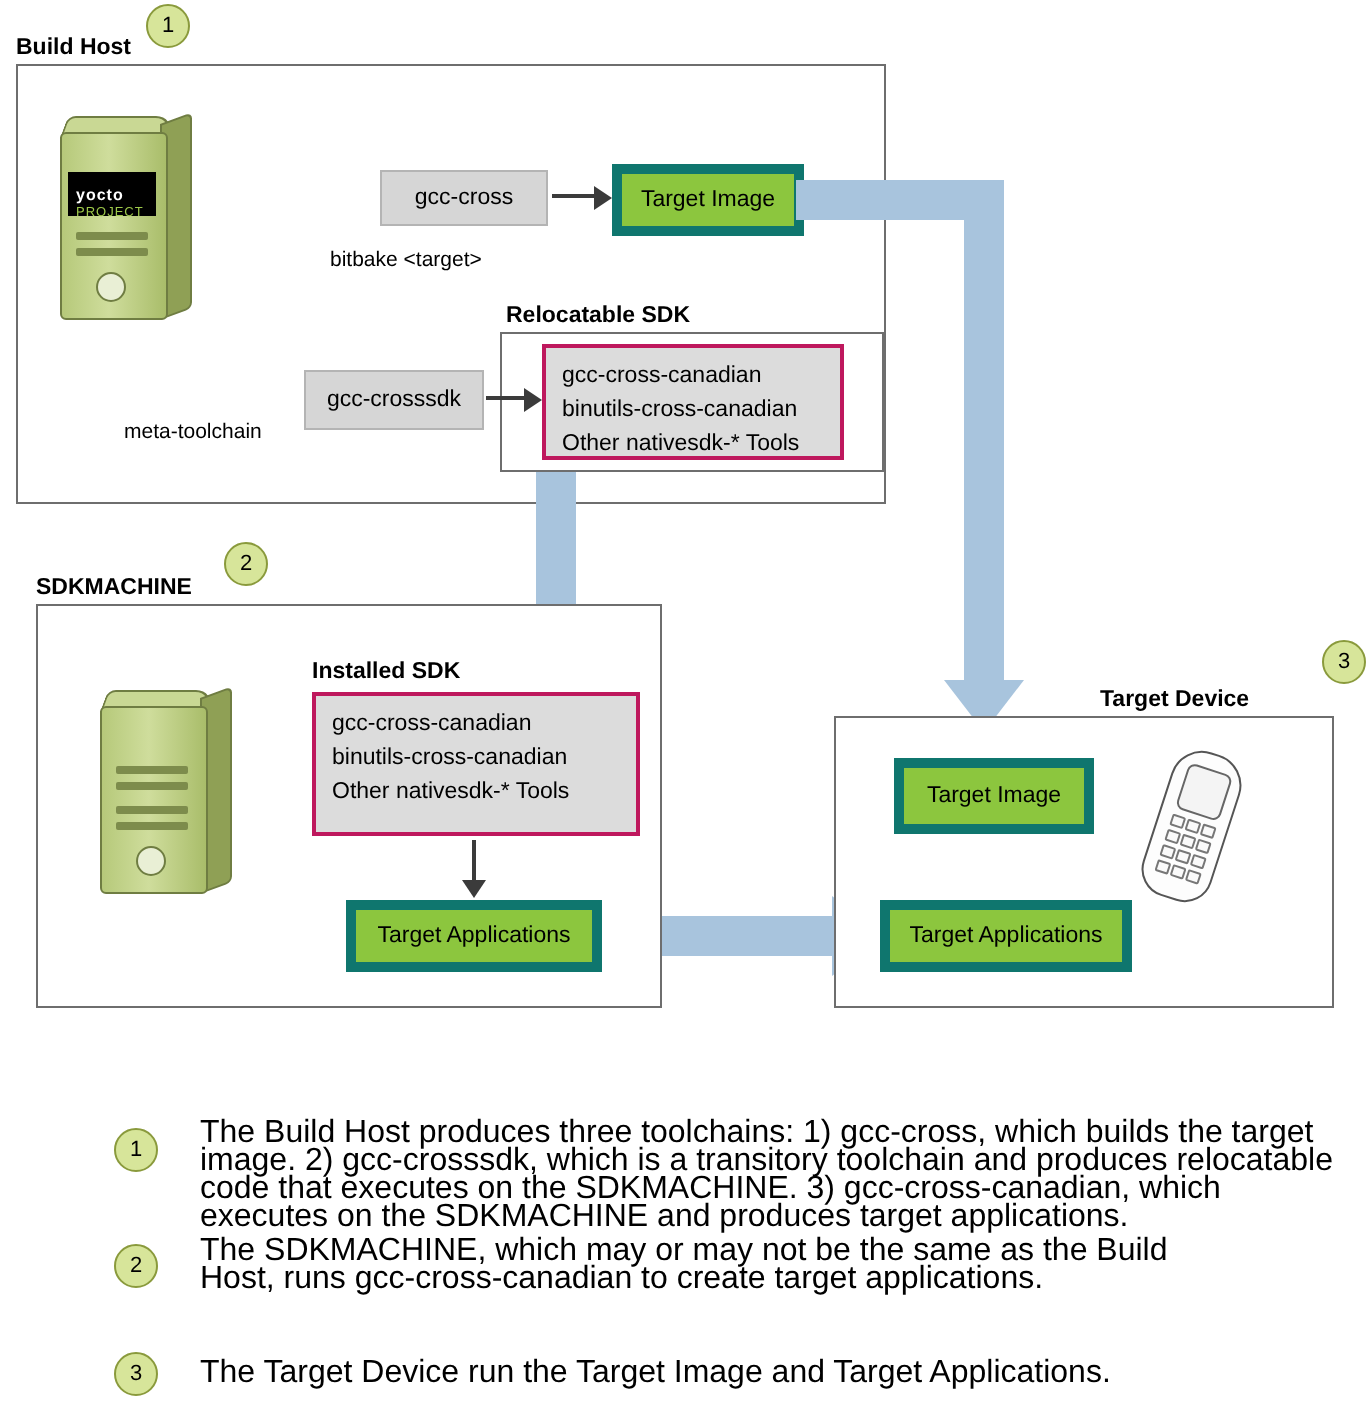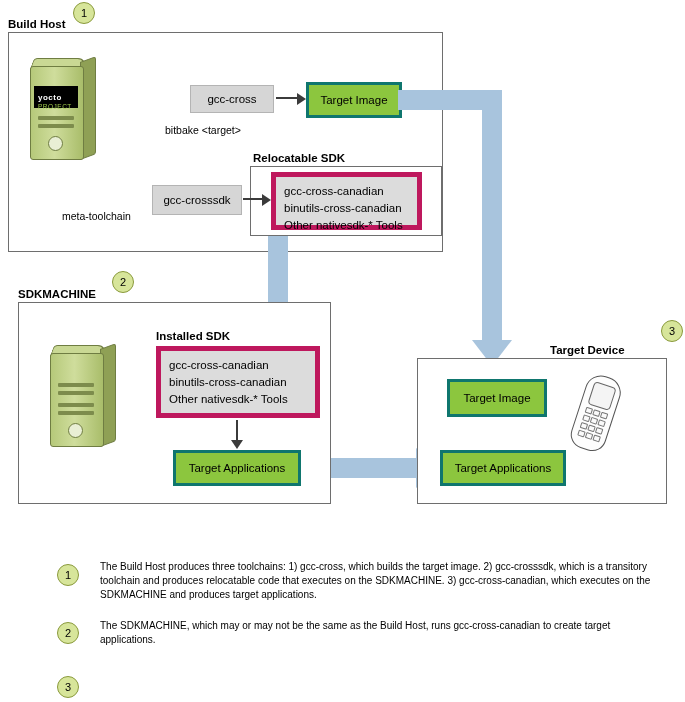--- a/index.html
+++ b/index.html
@@ -42,21 +42,21 @@
     border: 1px solid #8a9a3c;
     color: #000;
     font-size: 11px;
     display: flex;
     align-items: center;
     justify-content: center;
     box-sizing: border-box;
   }
   .green-box {
     background: #8cc63e;
-    border: 3px solid #0f766e;
+    border: 5px solid #0f766e;
     color: #000;
     font-size: 11.5px;
     display: flex;
     align-items: center;
     justify-content: center;
     box-sizing: border-box;
     text-align: center;
   }
   .gray-box {
     background: #d6d6d6;
@@ -64,21 +64,21 @@
     color: #000;
     font-size: 11.5px;
     display: flex;
     align-items: center;
     justify-content: center;
     box-sizing: border-box;
     text-align: center;
   }
   .gray-list {
     background: #dcdcdc;
-    border: 5px solid #be185d;
+    border: 2px solid #be185d;
     box-sizing: border-box;
     padding: 6px 8px;
     font-size: 11.5px;
     line-height: 17px;
   }
   .plain-label {
     font-size: 10.5px;
     color: #000;
     white-space: nowrap;
   }
@@ -143,21 +143,21 @@
   .arr .shaft { position: absolute; background: #a8c4dd; }
   .arr .head { position: absolute; width: 0; height: 0; }
 
   .thin-shaft { position: absolute; background: #3b3b3b; }
   .thin-head { position: absolute; width: 0; height: 0; }
 
   
   .legend-item { position: absolute; }
   .legend-text {
     position: absolute;
-    font-size: 10px;
+    font-size: 16px;
     line-height: 14px;
     color: #000;
   }
 
   
   .phone {
     position: absolute;
     width: 34px; height: 74px;
     border: 1.4px solid #555;
     border-radius: 16px 16px 14px 14px;
@@ -315,14 +315,15 @@
   <div class="legend-text" style="left:100px; top:560px; width:572px;">The Build Host produces three toolchains: 1)  gcc-cross, which builds the target image.  2) gcc-crosssdk, which is a transitory toolchain and produces relocatable code that executes on the SDKMACHINE. 3) gcc-cross-canadian, which executes on the SDKMACHINE and produces target applications.</div>
 
   <div class="legend-item" style="left:57px; top:622px;">
     <div class="step-badge">2</div>
   </div>
   <div class="legend-text" style="left:100px; top:619px; width:525px;">The SDKMACHINE, which may or may not be the same as the Build Host, runs gcc-cross-canadian to create target applications.</div>
 
   <div class="legend-item" style="left:57px; top:676px;">
     <div class="step-badge">3</div>
   </div>
+  <div class="legend-text" style="left:100px; top:680px; width:525px;">The Target Device run the Target Image and Target Applications.</div>
 
 </div>
 
 </body></html>

